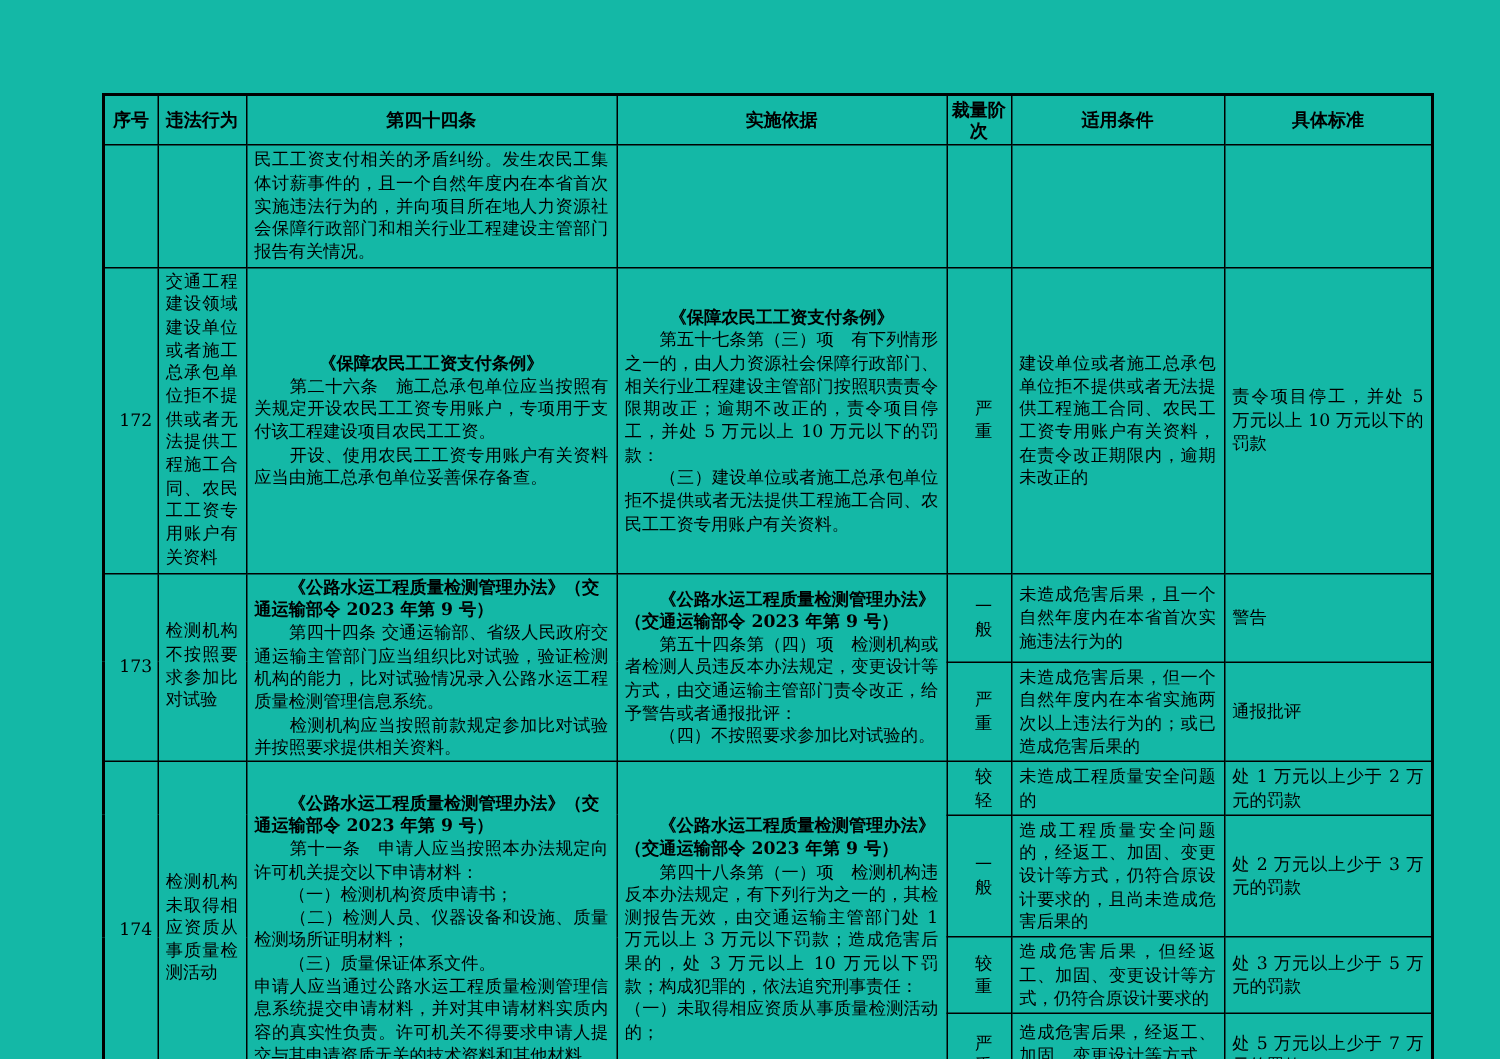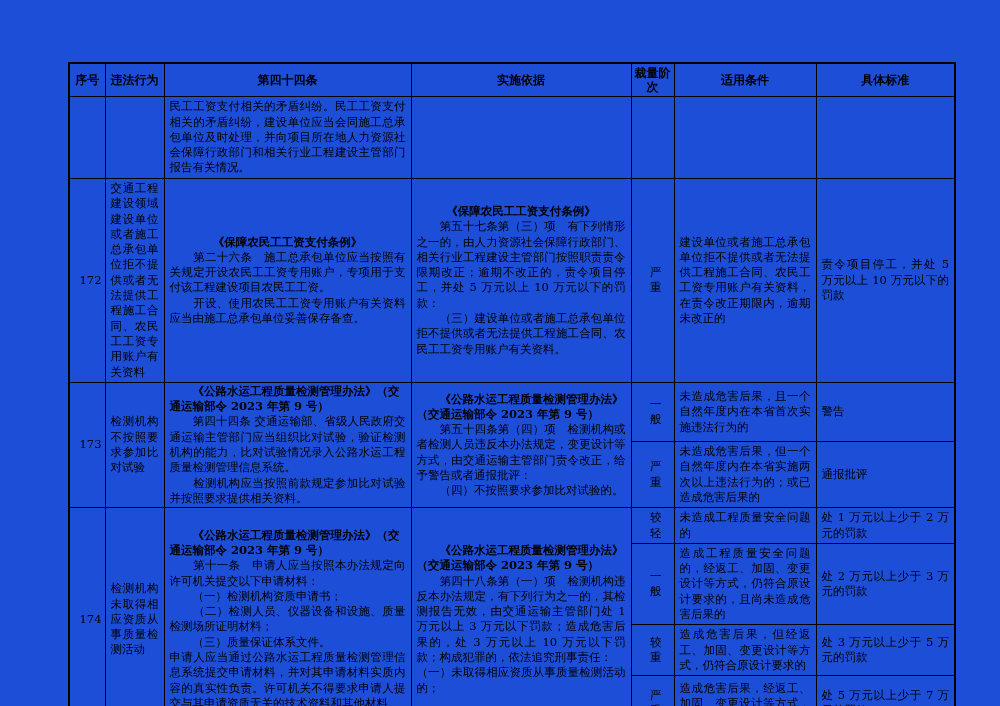--- a/index.html
+++ b/index.html
@@ -2,21 +2,21 @@
 <html><head>
 <meta charset="utf-8">
 <style>
   * { margin:0; padding:0; box-sizing:border-box; }
   html,body { background:#ffffff; }
   body {
     width:1000px; height:706px;
     font-family:"DejaVu Serif","Liberation Serif",serif;
     color:#000;
   }
-  .page { position:relative; width:1000px; height:706px; background:#1d4ed8; overflow:hidden; }
+  .page { position:relative; width:1000px; height:706px; background:#14b8a6; overflow:hidden; }
 
   table.law-table {
     position:absolute; left:68px; top:62px; width:886px;
     border-collapse:collapse; table-layout:fixed;
     border:2px solid #000;
   }
   .law-table th, .law-table td {
     border:1px solid #000;
     font-size:11.5px;
     line-height:15.3px;
@@ -69,21 +69,21 @@
         <th>适用条件</th>
         <th>具体标准</th>
       </tr>
     </thead>
     <tbody>
 
       <tr style="height:82px;">
         <td class="c-seq"></td>
         <td class="c-violation"></td>
         <td class="c-law">
-          <div class="law-body">民工工资支付相关的矛盾纠纷。民工工资支付相关的矛盾纠纷，建设单位应当会同施工总承包单位及时处理，并向项目所在地人力资源社会保障行政部门和相关行业工程建设主管部门报告有关情况。</div>
+          <div class="law-body">民工工资支付相关的矛盾纠纷。发生农民工集体讨薪事件的，且一个自然年度内在本省首次实施违法行为的，并向项目所在地人力资源社会保障行政部门和相关行业工程建设主管部门报告有关情况。</div>
         </td>
         <td class="c-law"></td>
         <td class="c-level"></td>
         <td class="c-cond"></td>
         <td class="c-std"></td>
       </tr>
 
       <tr style="height:153px;">
         <td class="c-seq">172</td>
         <td class="c-violation">交通工程建设领域建设单位或者施工总承包单位拒不提供或者无法提供工程施工合同、农民工工资专用账户有关资料</td>

